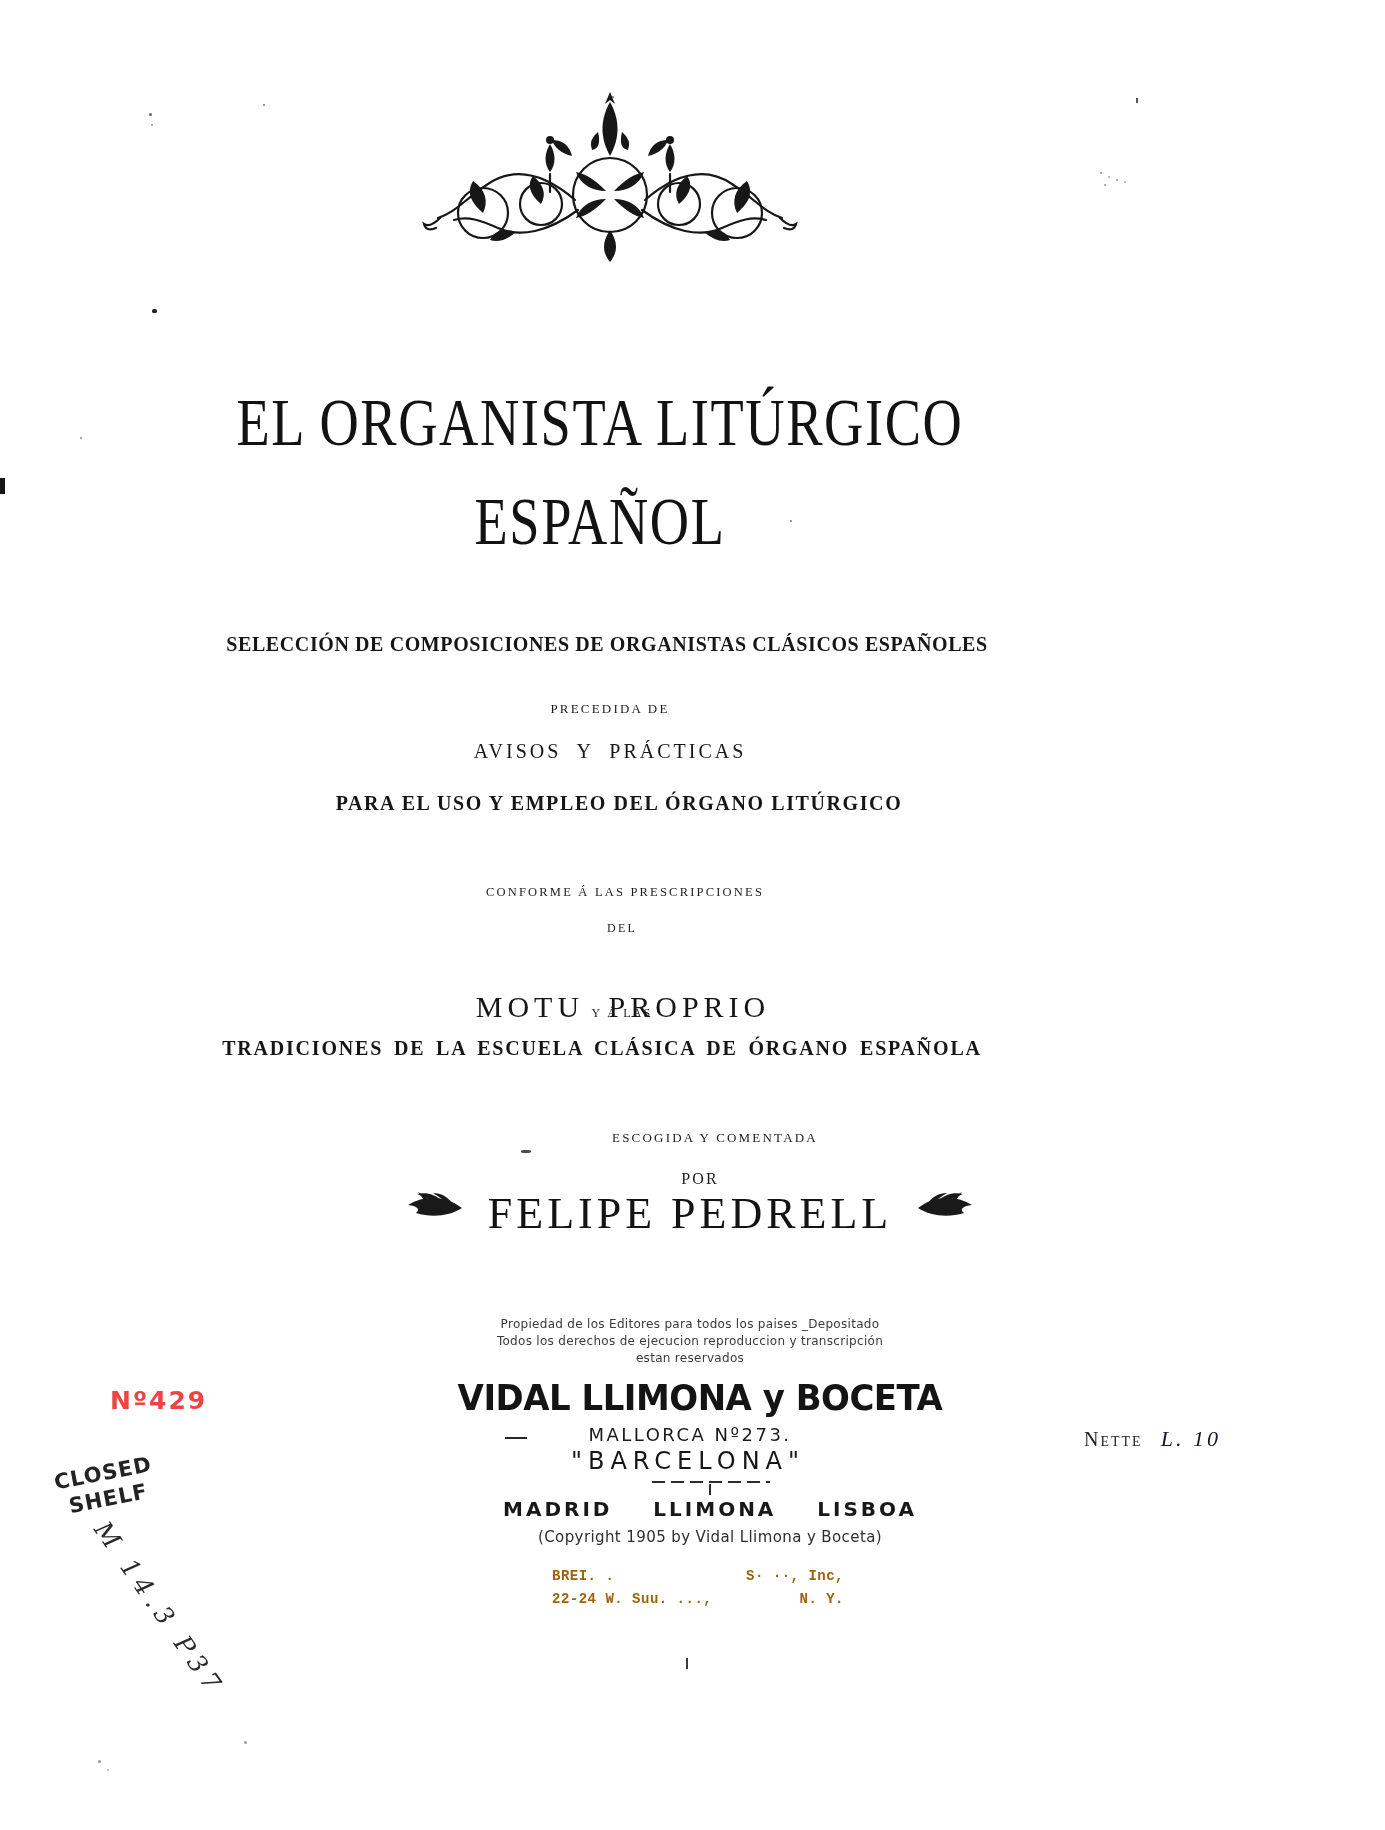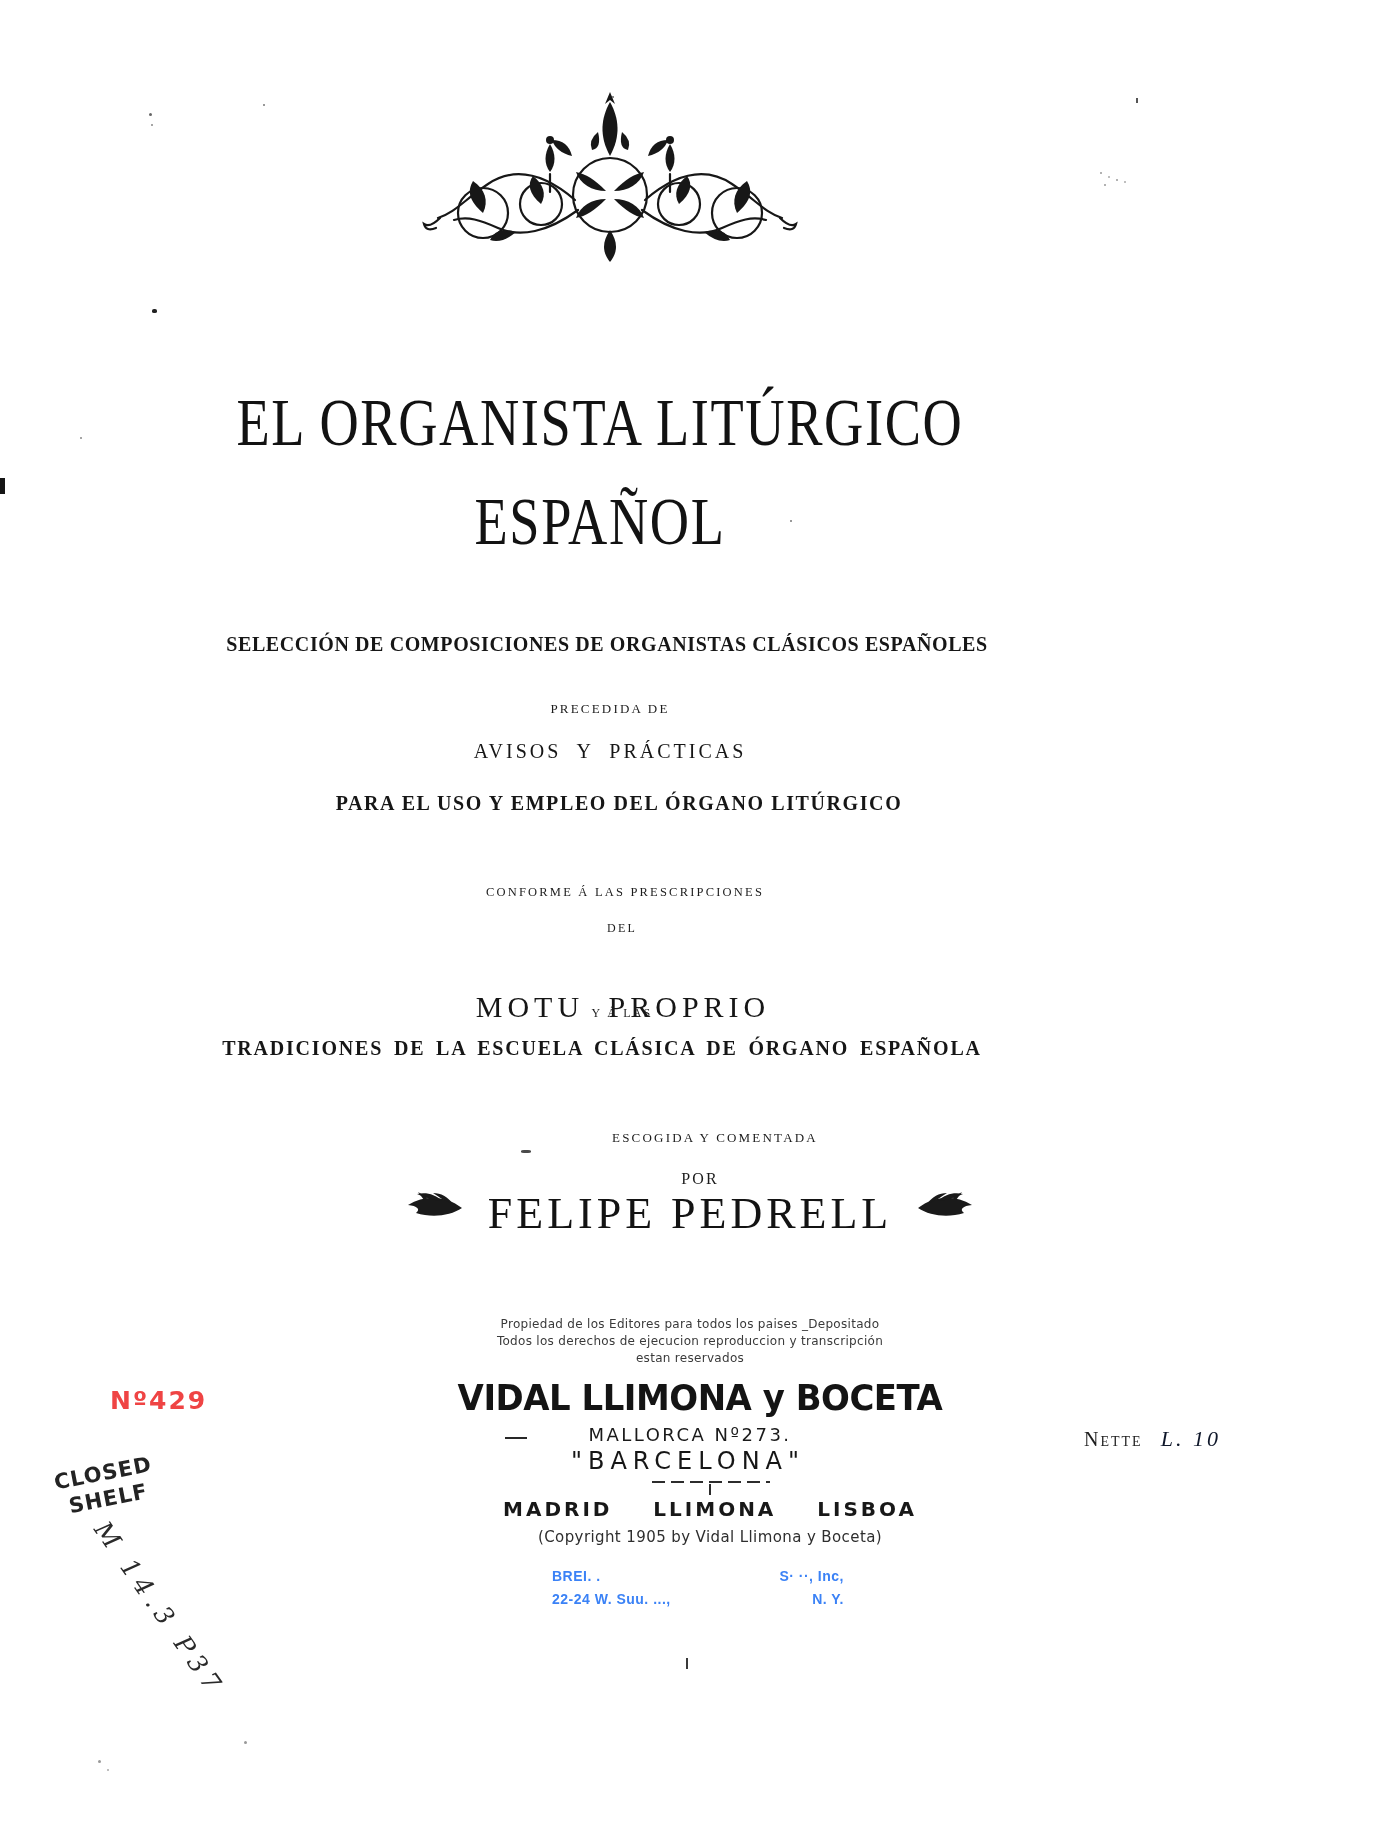--- a/index.html
+++ b/index.html
@@ -65,22 +65,22 @@
     font-family:"DejaVu Sans","Liberation Sans",sans-serif;
     font-size:20px; font-weight:bold; letter-spacing:3px; color:#181818;gap:28px;
   }
   .copyright {
     left:310px; top:1528px; width:800px; text-align:center;
     font-family:"DejaVu Sans","Liberation Sans",sans-serif;
     font-size:15px; color:#2e2e2e; letter-spacing:0.4px;
   }
   .faded-stamp {
     left:552px; top:1568px; width:292px;
-    font-family:Liberation Sans, sans-serif;
-    font-size:14px; font-weight:bold; color:#3b82f6;
+    font-family:Liberation Mono, monospace;
+    font-size:14px; font-weight:bold; color:#a16207;
     filter:blur(0.4px); letter-spacing:0.5px;
   }
   .faded-row { display:flex; justify-content:space-between; margin-bottom:7px; }
 
   .plate { left:110px; top:1386px; font-family:"DejaVu Sans","Liberation Sans",sans-serif;
     font-size:25px; font-weight:bold; letter-spacing:2px; color:#ef4444; }
 
   .price { left:1084px; top:1426px; width:190px; display:flex; align-items:baseline; gap:18px; }
   .price-label { font-size:20px; letter-spacing:2px; font-variant:small-caps; color:#1d1d1d; }
   .price-value { font-size:22px; font-style:italic; letter-spacing:3px; color:#0f172a; }

